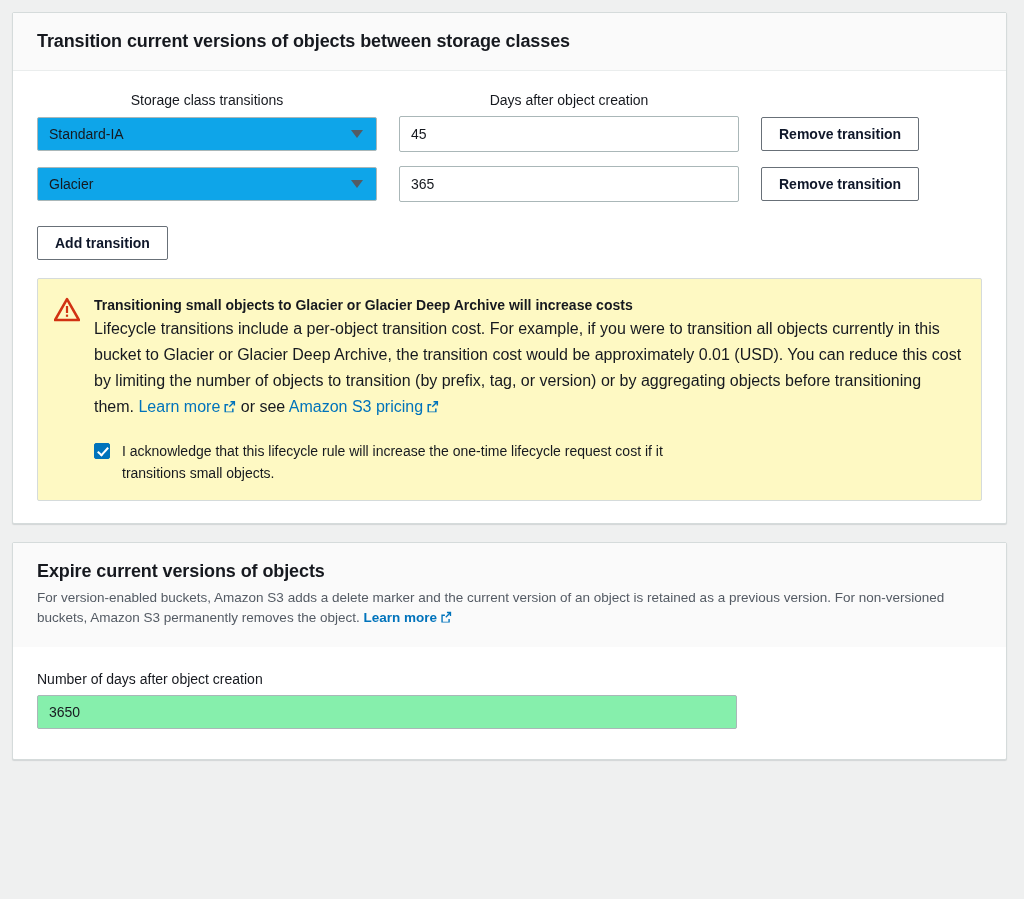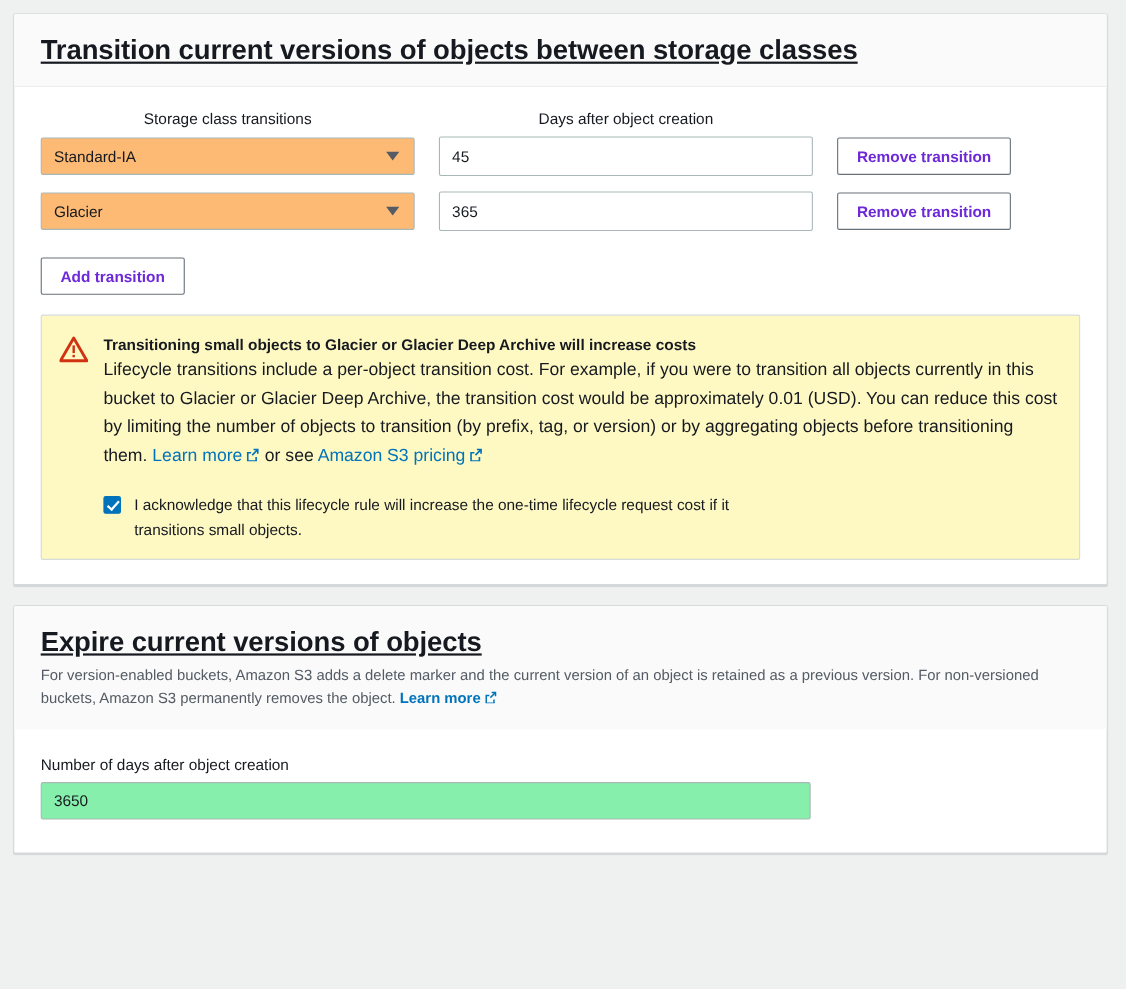--- a/index.html
+++ b/index.html
@@ -32,26 +32,25 @@
   }
 
   .panel-header {
     background: #fafafa;
     border-bottom: 1px solid #eaeded;
     padding: 18px 24px 17px 24px;
   }
   .panel-header.no-border { border-bottom: none; background: #fafafa; }
 
   .panel-title {
-    font-size: 25px;
+    font-size: 18px;
     font-weight: bold;
     color: #16191f;
     line-height: 1.2;
     letter-spacing: -0.1px;
-    text-decoration: underline;
   }
   .panel-desc {
     font-size: 13.5px;
     color: #545b64;
     line-height: 1.52;
     margin-top: 5px;
     max-width: 945px;
   }
 
   .panel-body { padding: 20px 24px 22px 24px; }
@@ -76,21 +75,21 @@
     display: flex;
     align-items: center;
     margin-bottom: 14px;
   }
 
   .select-box {
     width: 340px;
     height: 34px;
     border: 1px solid #aab7b8;
     border-radius: 2px;
-    background: #fdba74;
+    background: #0ea5e9;
     display: flex;
     align-items: center;
     justify-content: space-between;
     padding: 0 11px 0 11px;
     font-size: 14px;
     color: #16191f;
     margin-right: 22px;
     cursor: pointer;
   }
   .caret {
@@ -114,21 +113,21 @@
     margin-right: 22px;
   }
 
   .btn {
     height: 34px;
     min-width: 100px;
     padding: 0 17px;
     border: 1px solid #687078;
     border-radius: 2px;
     background: #ffffff;
-    color: #6d28d9;
+    color: #0f172a;
     font-size: 14px;
     font-weight: bold;
     font-family: "Liberation Sans", sans-serif;
     cursor: pointer;
     line-height: 32px;
     text-align: center;
     white-space: nowrap;
   }
   .btn-add { margin-top: 10px; margin-bottom: 18px; }
 

